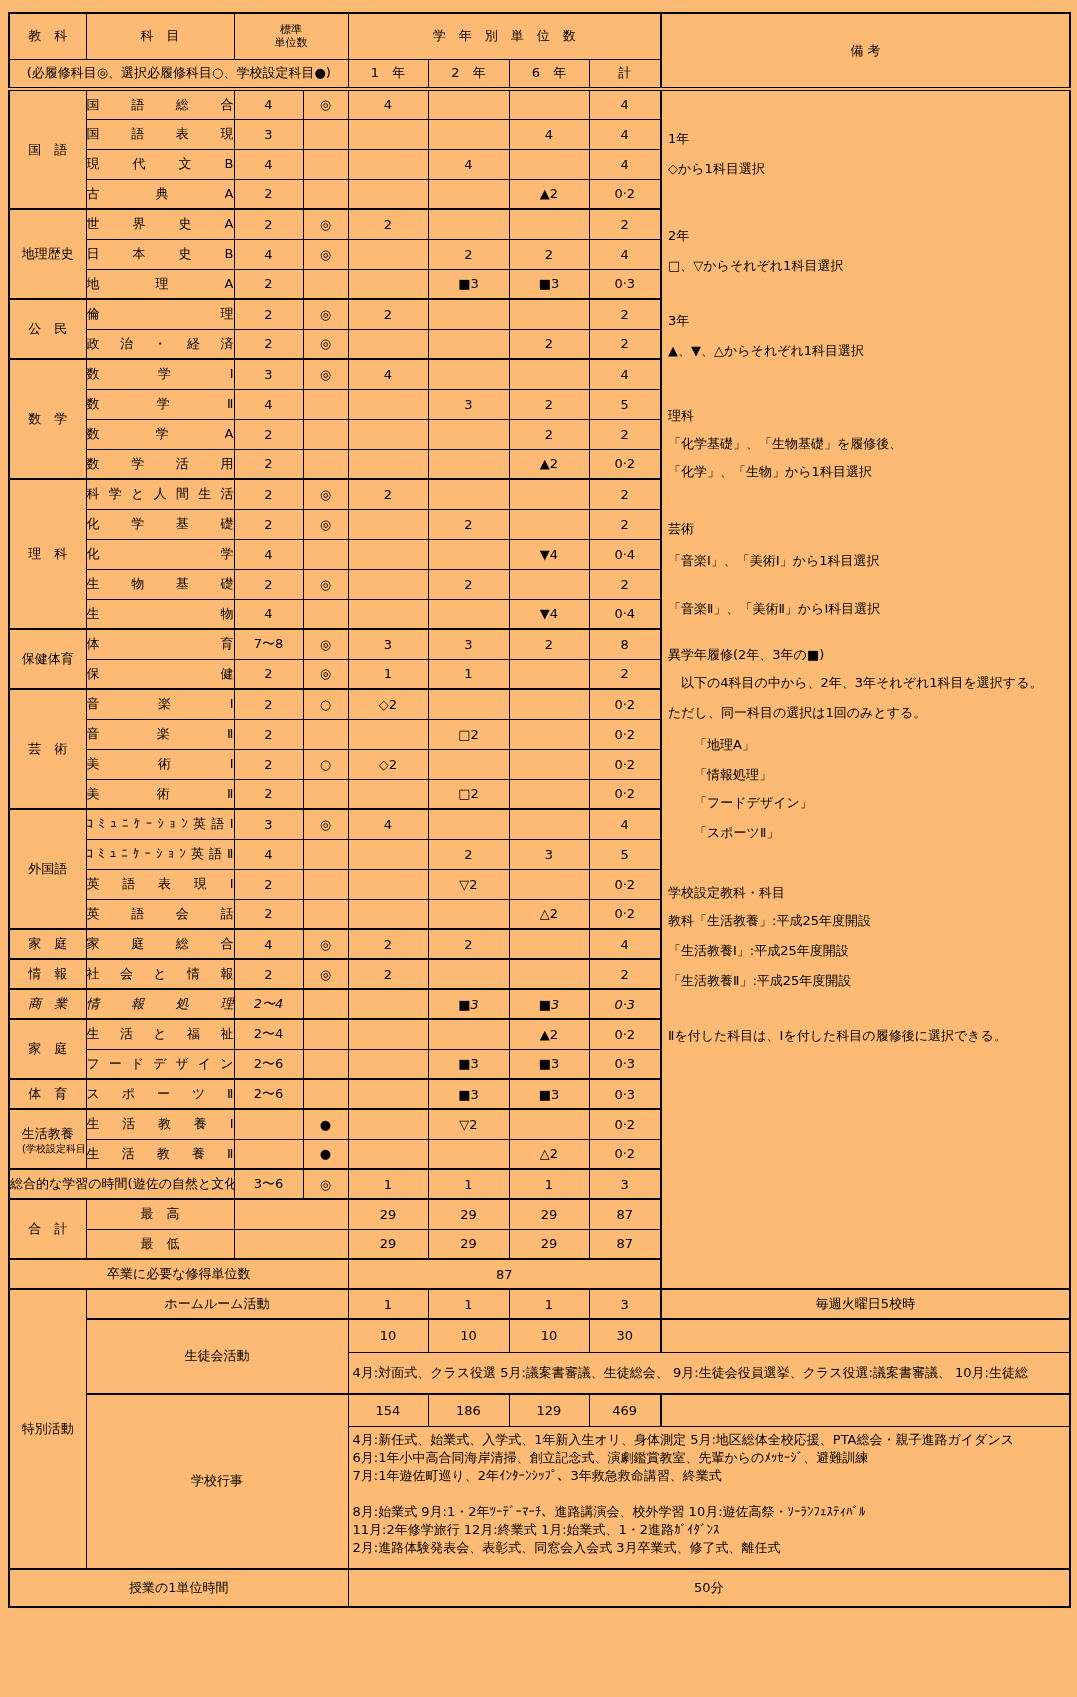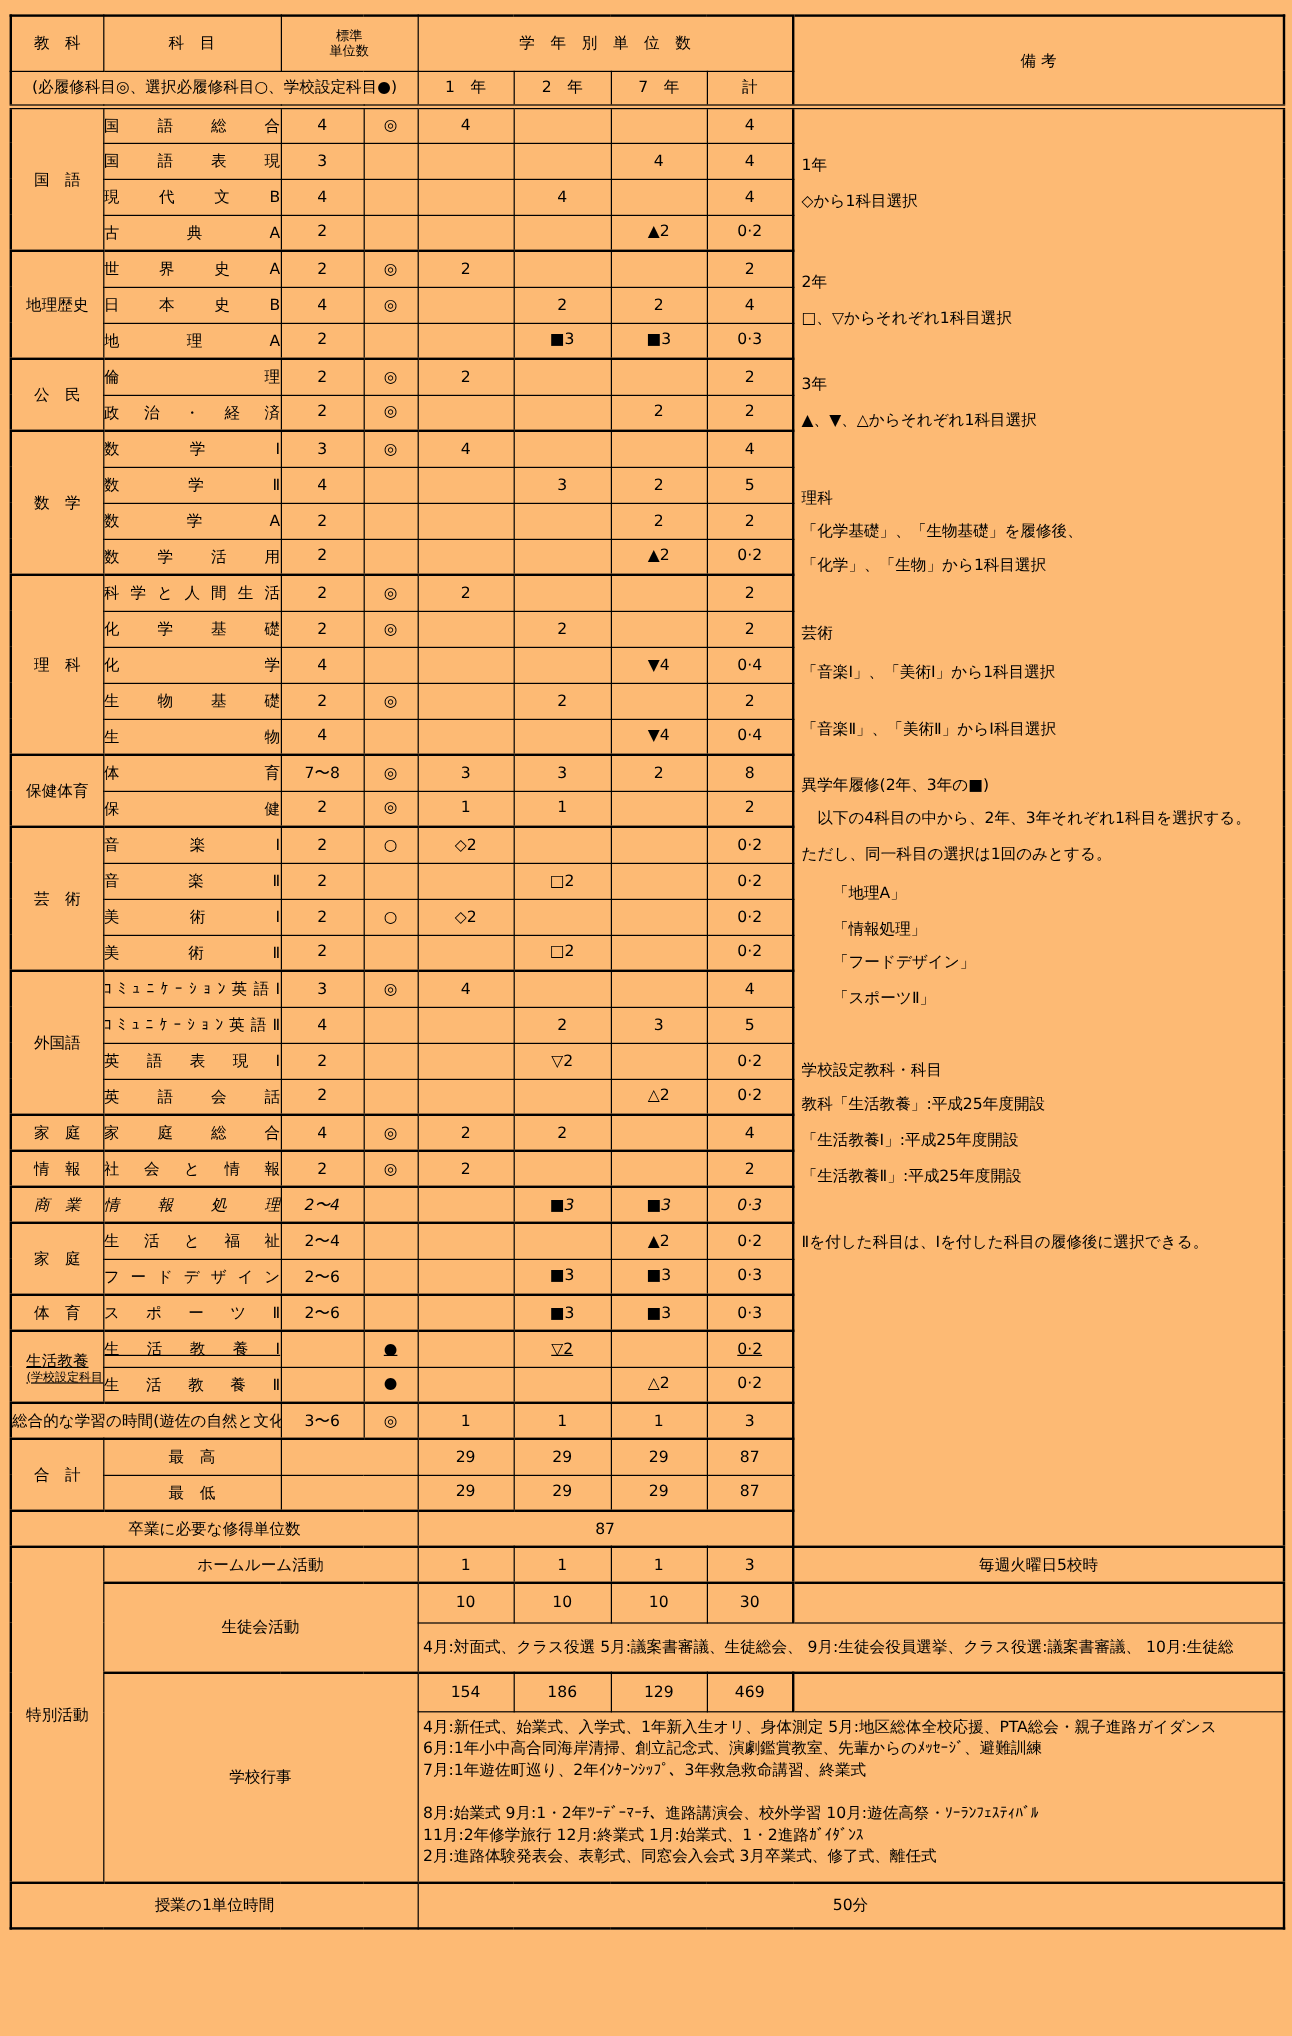--- a/index.html
+++ b/index.html
@@ -49,21 +49,21 @@
           <div>標準</div>
           <div>単位数</div>
         </th>
         <th colspan="4">学　年　別　単　位　数</th>
         <th rowspan="2" class="biko dbl" style="text-align:center;vertical-align:middle;">備 考</th>
       </tr>
       <tr style="height:30px">
         <th colspan="4" class="note dbl">(必履修科目◎、選択必履修科目○、学校設定科目●)</th>
         <th class="dbl">1　年</th>
         <th class="dbl">2　年</th>
-        <th class="dbl">7　年</th>
+        <th class="dbl">6　年</th>
         <th class="dbl">計</th>
       </tr>
     </thead>
     <tbody id="tbody">
         <tr style="height: 30px;">
           <td class="gb" colspan="1" rowspan="4">
             <div>国　語</div>
           </td>
           <td class="just">国語総合</td>
           <td>4</td>
@@ -425,21 +425,21 @@
             <div>体　育</div>
           </td>
           <td class="just gb">スポーツⅡ</td>
           <td class="gb">2〜6</td>
           <td class="gb"></td>
           <td class="gb"></td>
           <td class="gb">■3</td>
           <td class="gb">■3</td>
           <td class="gb">0·3</td>
         </tr>
-        <tr style="height: 30px; text-decoration: underline;">
+        <tr style="height: 30px;">
           <td class="gb" colspan="1" rowspan="2">
             <div>生活教養</div>
             <div class="subsmall">(学校設定科目)</div>
           </td>
           <td class="just">生活教養Ⅰ</td>
           <td></td>
           <td>●</td>
           <td></td>
           <td>▽2</td>
           <td></td>

